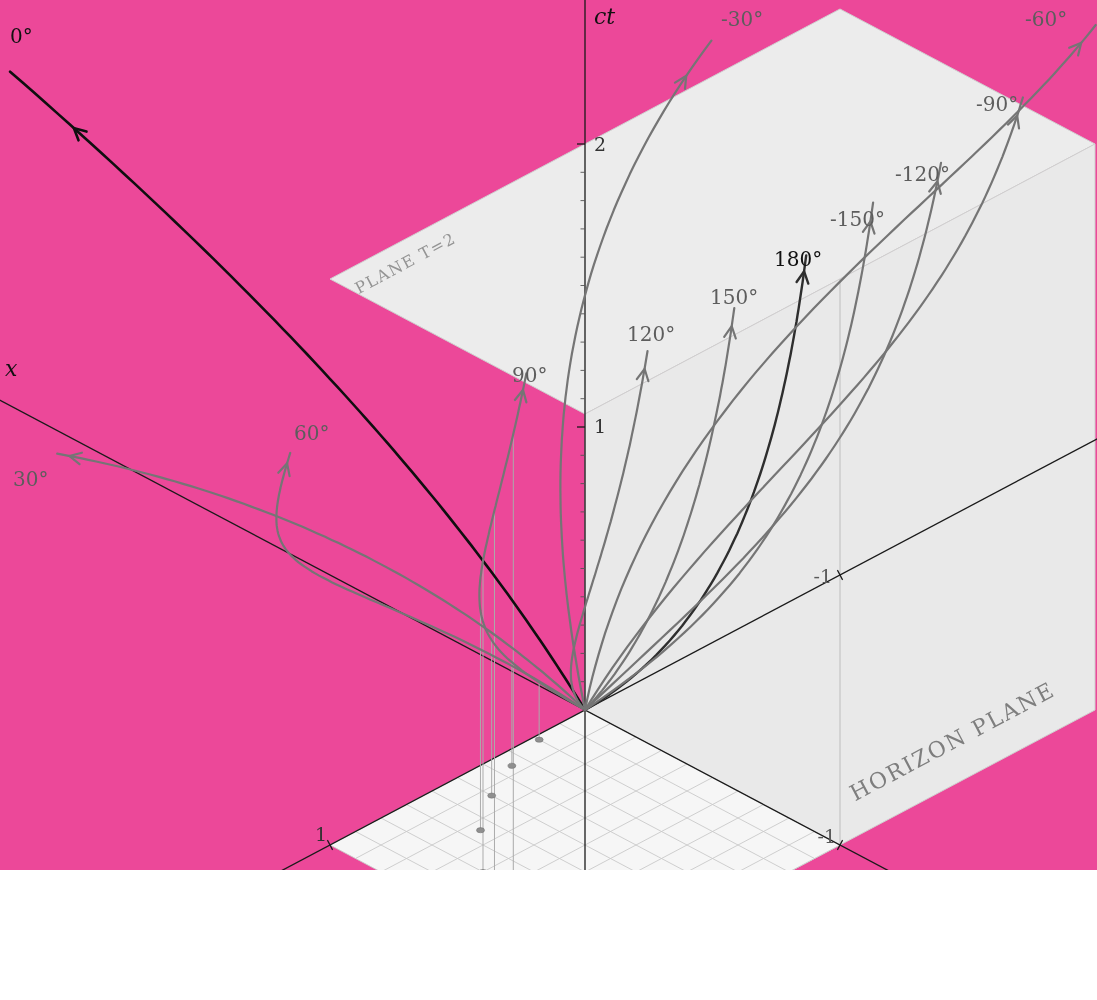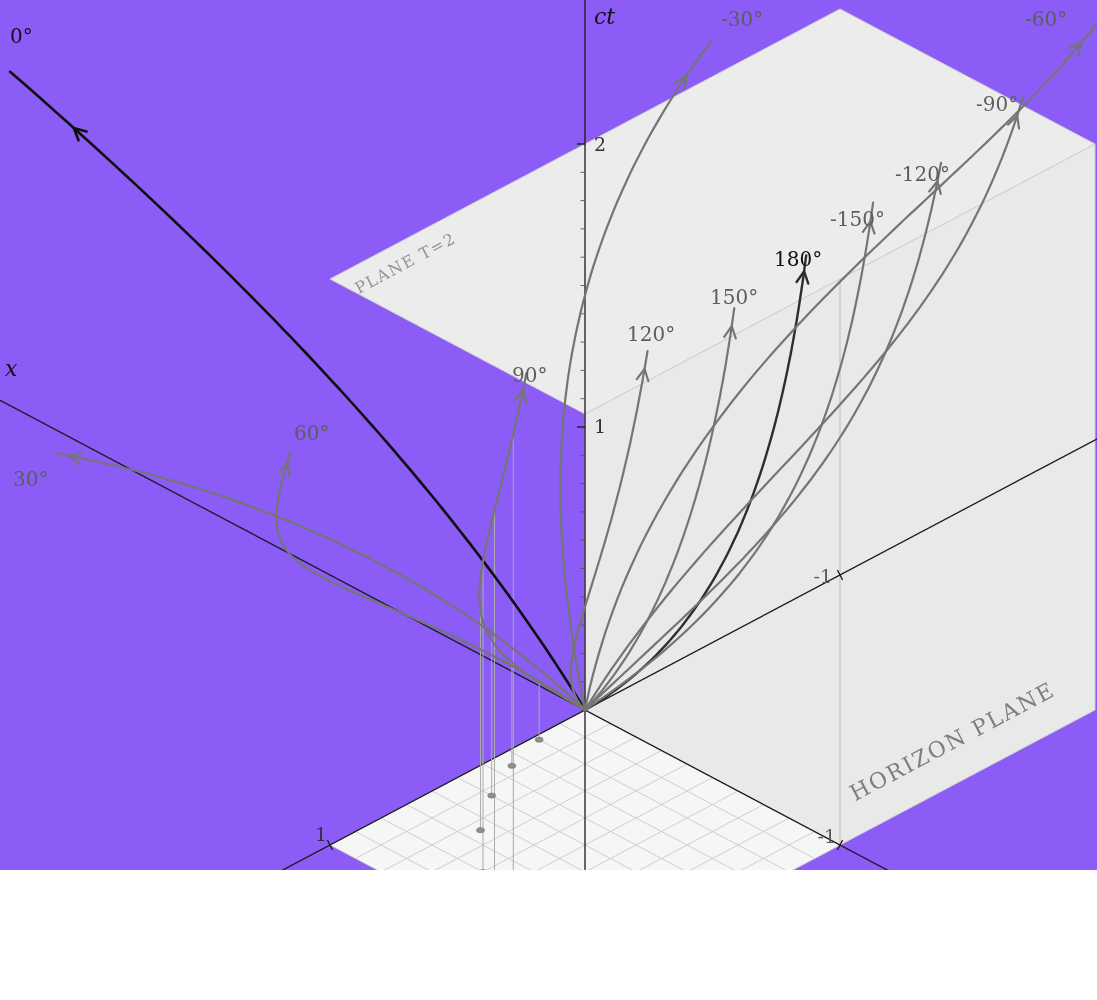--- a/index.html
+++ b/index.html
@@ -1,16 +1,16 @@
 <!DOCTYPE html>
 <html><head>
 <meta charset="utf-8">
 <style>
   html,body{margin:0;padding:0;background:#ffffff;}
-  #wrap{width:1097px;height:870px;position:relative;background:#8b5cf6;overflow:hidden;}
+  #wrap{width:1097px;height:870px;position:relative;background:#ec4899;overflow:hidden;}
   svg{display:block;}
   .t{font-family:"DejaVu Serif",serif;}
   .ax{font-size:22px;font-style:italic;fill:#111;}
   .dark{font-size:20px;fill:#111;}
   .gray{font-size:20px;fill:#5d5d5d;}
   .num{font-size:19px;fill:#333;}
   .numg{font-size:19px;fill:#5a5a5a;}
   .end{text-anchor:end;}
   .plane{font-size:16px;fill:#949494;letter-spacing:1.5px;text-anchor:middle;}
   .planeBig{font-size:22px;fill:#7e7e7e;letter-spacing:2px;text-anchor:middle;}

